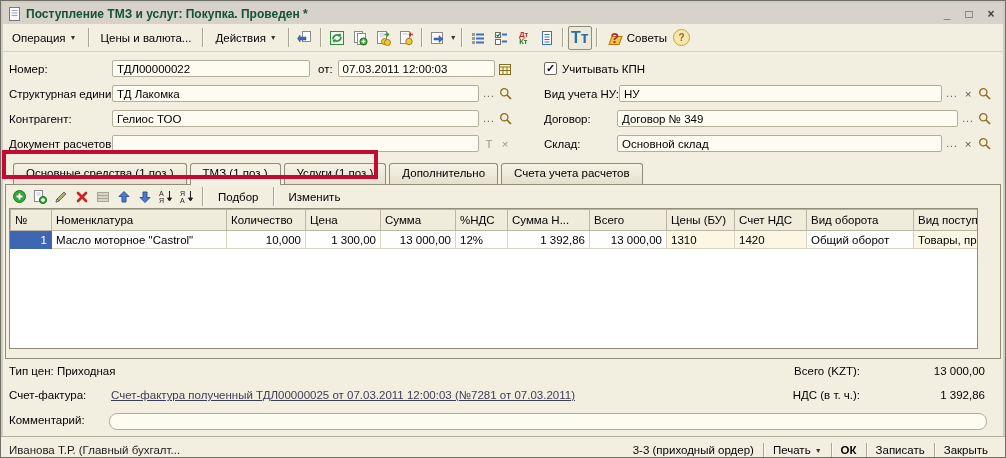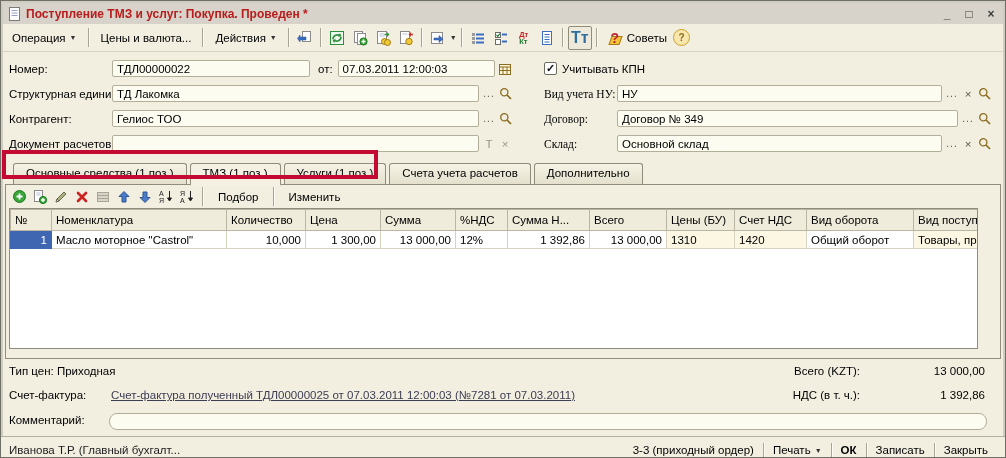--- a/index.html
+++ b/index.html
@@ -1,21 +1,21 @@
 <!DOCTYPE html>
 <html><head>
 <meta charset="utf-8">
 <style>
   html,body{margin:0;padding:0;background:#c7c7c7;}
   .window{position:relative;width:1006px;height:458px;box-sizing:border-box;
     font-family:"Liberation Sans",sans-serif;font-size:11.5px;color:#000;
     background:#f2efe1;border:1px solid #6f6f66;box-shadow:inset 0 0 0 2px #cfccc2;overflow:hidden;}
   
   .titlebar{height:21px;margin:2px 2px 0 2px;background:#d7d3ca;display:flex;align-items:center;padding:0 5px;gap:5px;}
-  .titlebar .title{font-size:12px;font-weight:bold;color:#b91c1c;white-space:nowrap;}
+  .titlebar .title{font-size:12px;font-weight:bold;color:#14532d;white-space:nowrap;}
   .win-controls{margin-left:auto;display:flex;gap:8px;align-items:center;}
   .win-btn{color:#3c3c3c;font-weight:bold;font-size:12px;width:14px;text-align:center;line-height:14px;}
   
   .toolbar{height:27px;display:flex;align-items:center;padding:0 4px;gap:1px;border-bottom:1px solid #d6d2c2;}
   .menu-btn{display:flex;align-items:center;gap:4px;padding:3px 7px;white-space:nowrap;text-align:right;}
   .caret{font-size:7px;color:#333;line-height:7px;}
   .tsep{width:1px;height:19px;background:#a8a494;border-right:1px solid #fcfaf2;margin:0 3px;flex:0 0 auto;}
   .tbtn{width:22px;height:22px;display:flex;align-items:center;justify-content:center;flex:0 0 auto;}
   .tbtn.toggled{border:1px solid #8f8c7c;background:#eeeadb;border-radius:2px;}
   .tt-glyph{color:#2f6f9f;font-weight:bold;font-size:16px;}
@@ -24,21 +24,21 @@
   .advices{display:flex;align-items:center;gap:4px;padding:2px 5px;}
   .qmark-red{color:#c2232d;font-weight:bold;font-size:14px;position:relative;z-index:1;}
   .qbook{position:absolute;left:3px;top:6px;width:9px;height:7px;background:#f4c33c;transform:skewX(-20deg);border:1px solid #a5791c;z-index:0;}
   .advice-ic{position:relative;width:16px;height:16px;text-align:center;}
   .help-circle{width:15px;height:15px;border-radius:50%;background:#f7e7ad;border:1px solid #c9a227;color:#8a6d1f;font-weight:bold;
     display:flex;align-items:center;justify-content:center;font-size:10px;}
   
   .form{position:relative;height:101px;}
   .frow{position:absolute;display:flex;align-items:center;height:19px;}
   .flabel{flex:0 0 103px;white-space:nowrap;overflow:hidden;}
-  .rlabel{flex:0 0 73px;white-space:nowrap;font-family:Liberation Serif, serif;}
+  .rlabel{flex:0 0 73px;white-space:nowrap;}
   .finput{flex:1 1 auto;min-width:0;height:17px;box-sizing:border-box;border:1px solid #b3ae99;border-radius:2px;
     background:#fdfcf0;padding:0 4px;font:inherit;color:#000;}
   .fixedw{flex:0 0 auto;}
   .fbtns{display:flex;align-items:center;margin-left:2px;flex:0 0 auto;}
   .fbtn{min-width:14px;height:17px;display:flex;align-items:center;justify-content:center;color:#5a5648;padding:0 1px;}
   .fbtn.gray{color:#9a968a;}
   .dots{font-size:10px;letter-spacing:1px;line-height:8px;}
   .checkrow{display:flex;align-items:center;gap:5px;}
   .checkbox{width:13px;height:13px;box-sizing:border-box;background:#fff;border:1px solid #6b6b60;border-radius:2px;
     display:flex;align-items:center;justify-content:center;font-size:11px;font-weight:bold;color:#111;line-height:11px;}
@@ -316,22 +316,22 @@
           </span>
       </span>
     </div>
   </div>
 
   <div class="tabs">
     <span class="red-box"></span>
     <span class="tab">Основные средства (1 поз.)</span>
     <span class="tab active">ТМЗ (1 поз.)</span>
     <span class="tab">Услуги (1 поз.)</span>
+    <span class="tab">Дополнительно</span>
     <span class="tab">Счета учета расчетов</span>
-    <span class="tab">Дополнительно</span>
   </div>
 
   <div class="panel">
     <div class="ttoolbar">
       <span class="tt-ic">
         <svg width="15" height="15" viewBox="0 0 15 15">
             <circle cx="7.5" cy="7.5" r="6" fill="#3aa53a" stroke="#1c7a1c"></circle>
             <path d="M7.5 4.5 v6 M4.5 7.5 h6" stroke="#fff" stroke-width="1.8"></path>
           </svg>
       </span>

